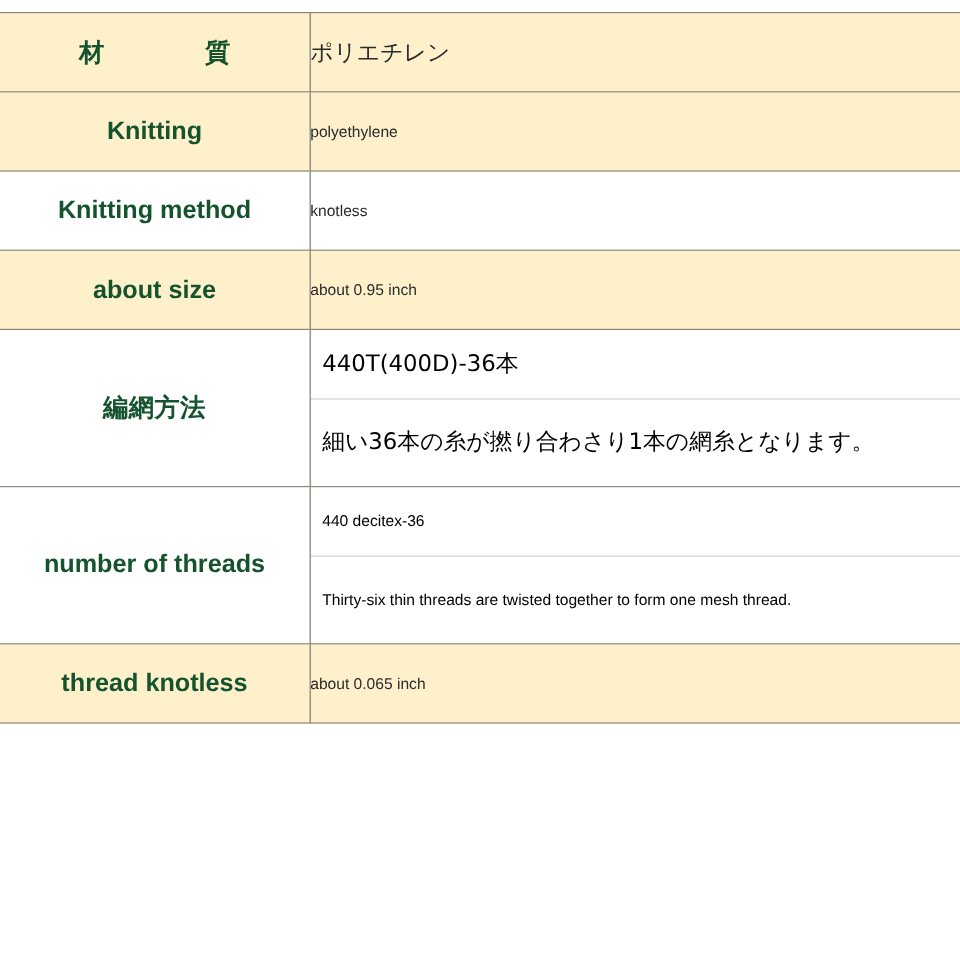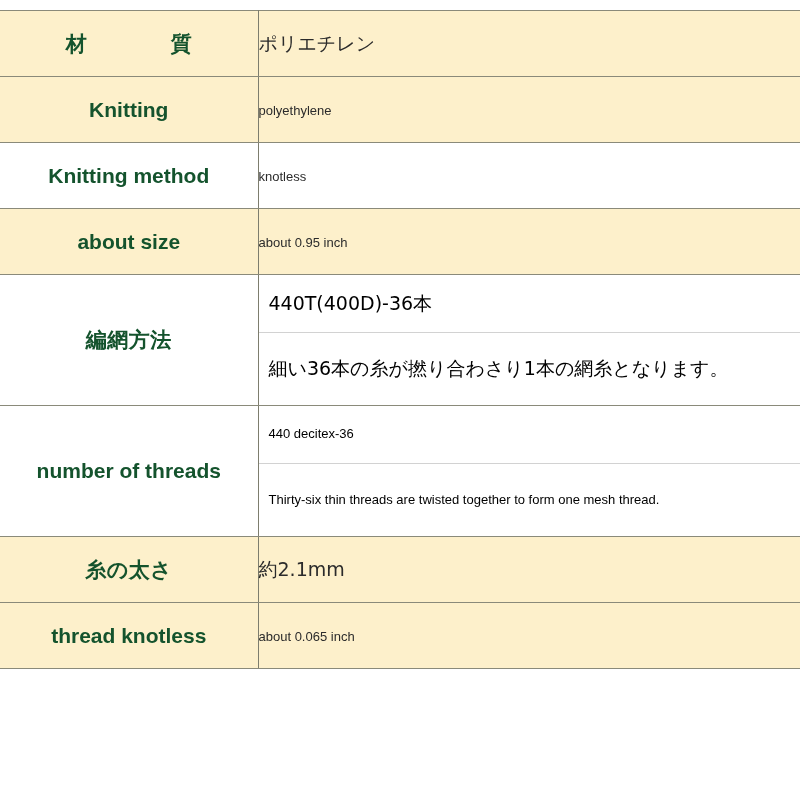--- a/index.html
+++ b/index.html
@@ -182,28 +182,20 @@
               </div>
               <div class="sub sub-2line">
                 <span class="value-en">Thirty-six thin threads are twisted together to form one mesh thread.</span>
               </div>
             </div>
           </td>
         </tr>
         <tr class="cream">
           <td class="label-cell">
             <div class="label-mid">
-              <span class="jp label-jp">糸の太さ</span>
-            </div>
-          </td>
-          <td class="value-cell row-h"><span class="jp value-jp">約2.1mm</span></td>
-        </tr>
-        <tr class="cream">
-          <td class="label-cell">
-            <div class="label-mid">
               <span class="label-en">thread knotless</span>
             </div>
           </td>
           <td class="value-cell row-h"><span class="value-en">about 0.065 inch</span></td>
         </tr>
       </tbody>
   </table>
 </div>
 
 </body></html>

